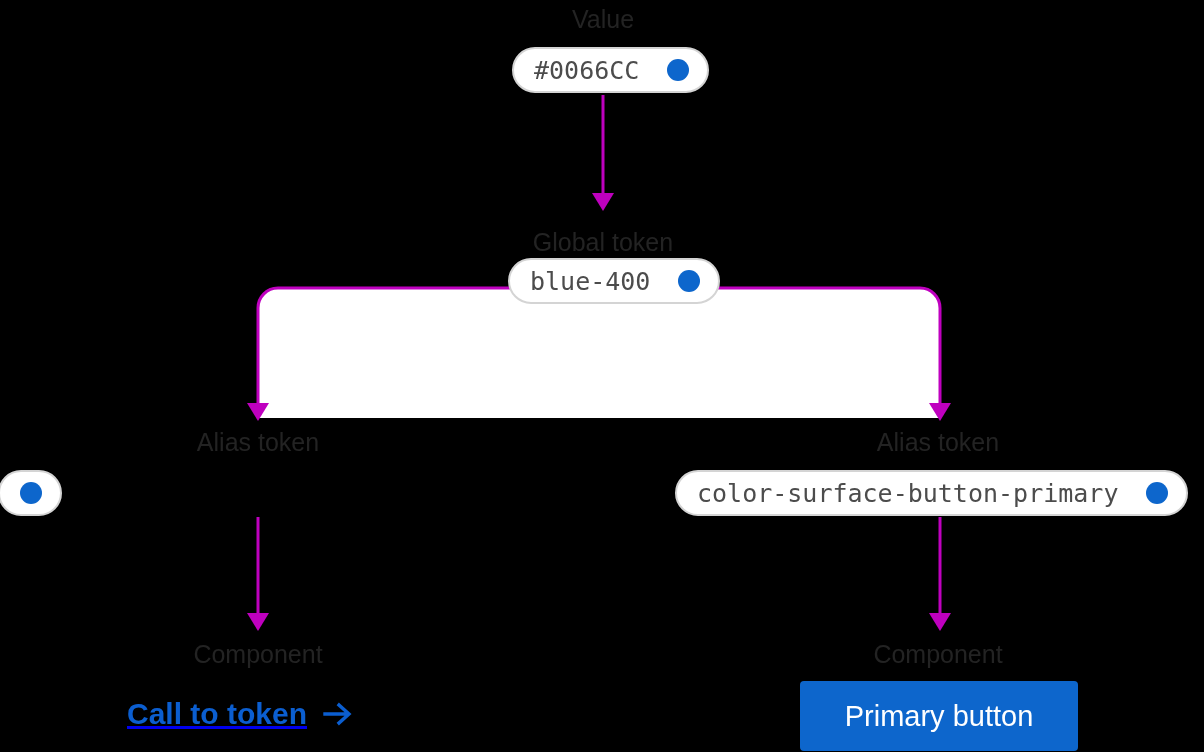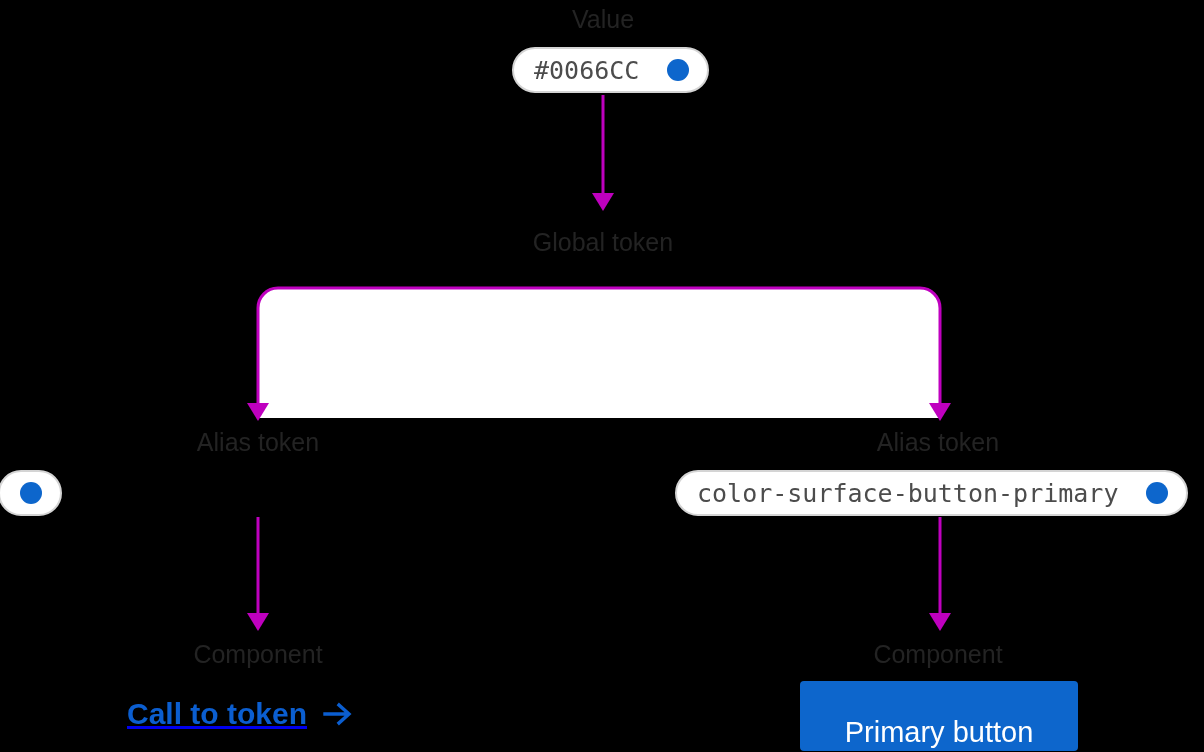--- a/index.html
+++ b/index.html
@@ -118,21 +118,21 @@
     background: #0d66cc;
     border: none;
     border-radius: 4px;
     color: #ffffff;
     font-family: "Liberation Sans", sans-serif;
     font-size: 29px;
     line-height: 70px;
     text-align: center;
     z-index: 4;
     cursor: pointer;
-    padding: 16px;
+    padding: 0;
   }
 </style>
 </head>
 <body>
 
 <div id="stage">
 
   <svg id="connectors" viewBox="0 0 1204 752" width="1204" height="752" aria-hidden="true">
 
     <path d="M 258 418 L 258 307 A 20 20 0 0 1 278 287 L 920 287 A 20 20 0 0 1 940 307 L 940 418 Z" fill="#ffffff" stroke="none"></path>
@@ -163,20 +163,24 @@
 
   <div class="stage-label" id="label-comp-left">Component</div>
 
   <div class="stage-label" id="label-comp-right">Component</div>
 
   <div class="pill" id="pill-value">
     <span class="pill-text">#0066CC</span>
     <span class="swatch" style="background:#0d66cc"></span>
   </div>
 
+  <div class="pill" id="pill-global">
+    <span class="pill-text">blue-400</span>
+    <span class="swatch" style="background:#0d66cc"></span>
+  </div>
 
   <div class="pill" id="pill-alias-left">
     <span class="swatch" style="background:#0d66cc"></span>
   </div>
 
   <div class="pill" id="pill-alias-right">
     <span class="pill-text">color-surface-button-primary</span>
     <span class="swatch" style="background:#0d66cc"></span>
   </div>
 

